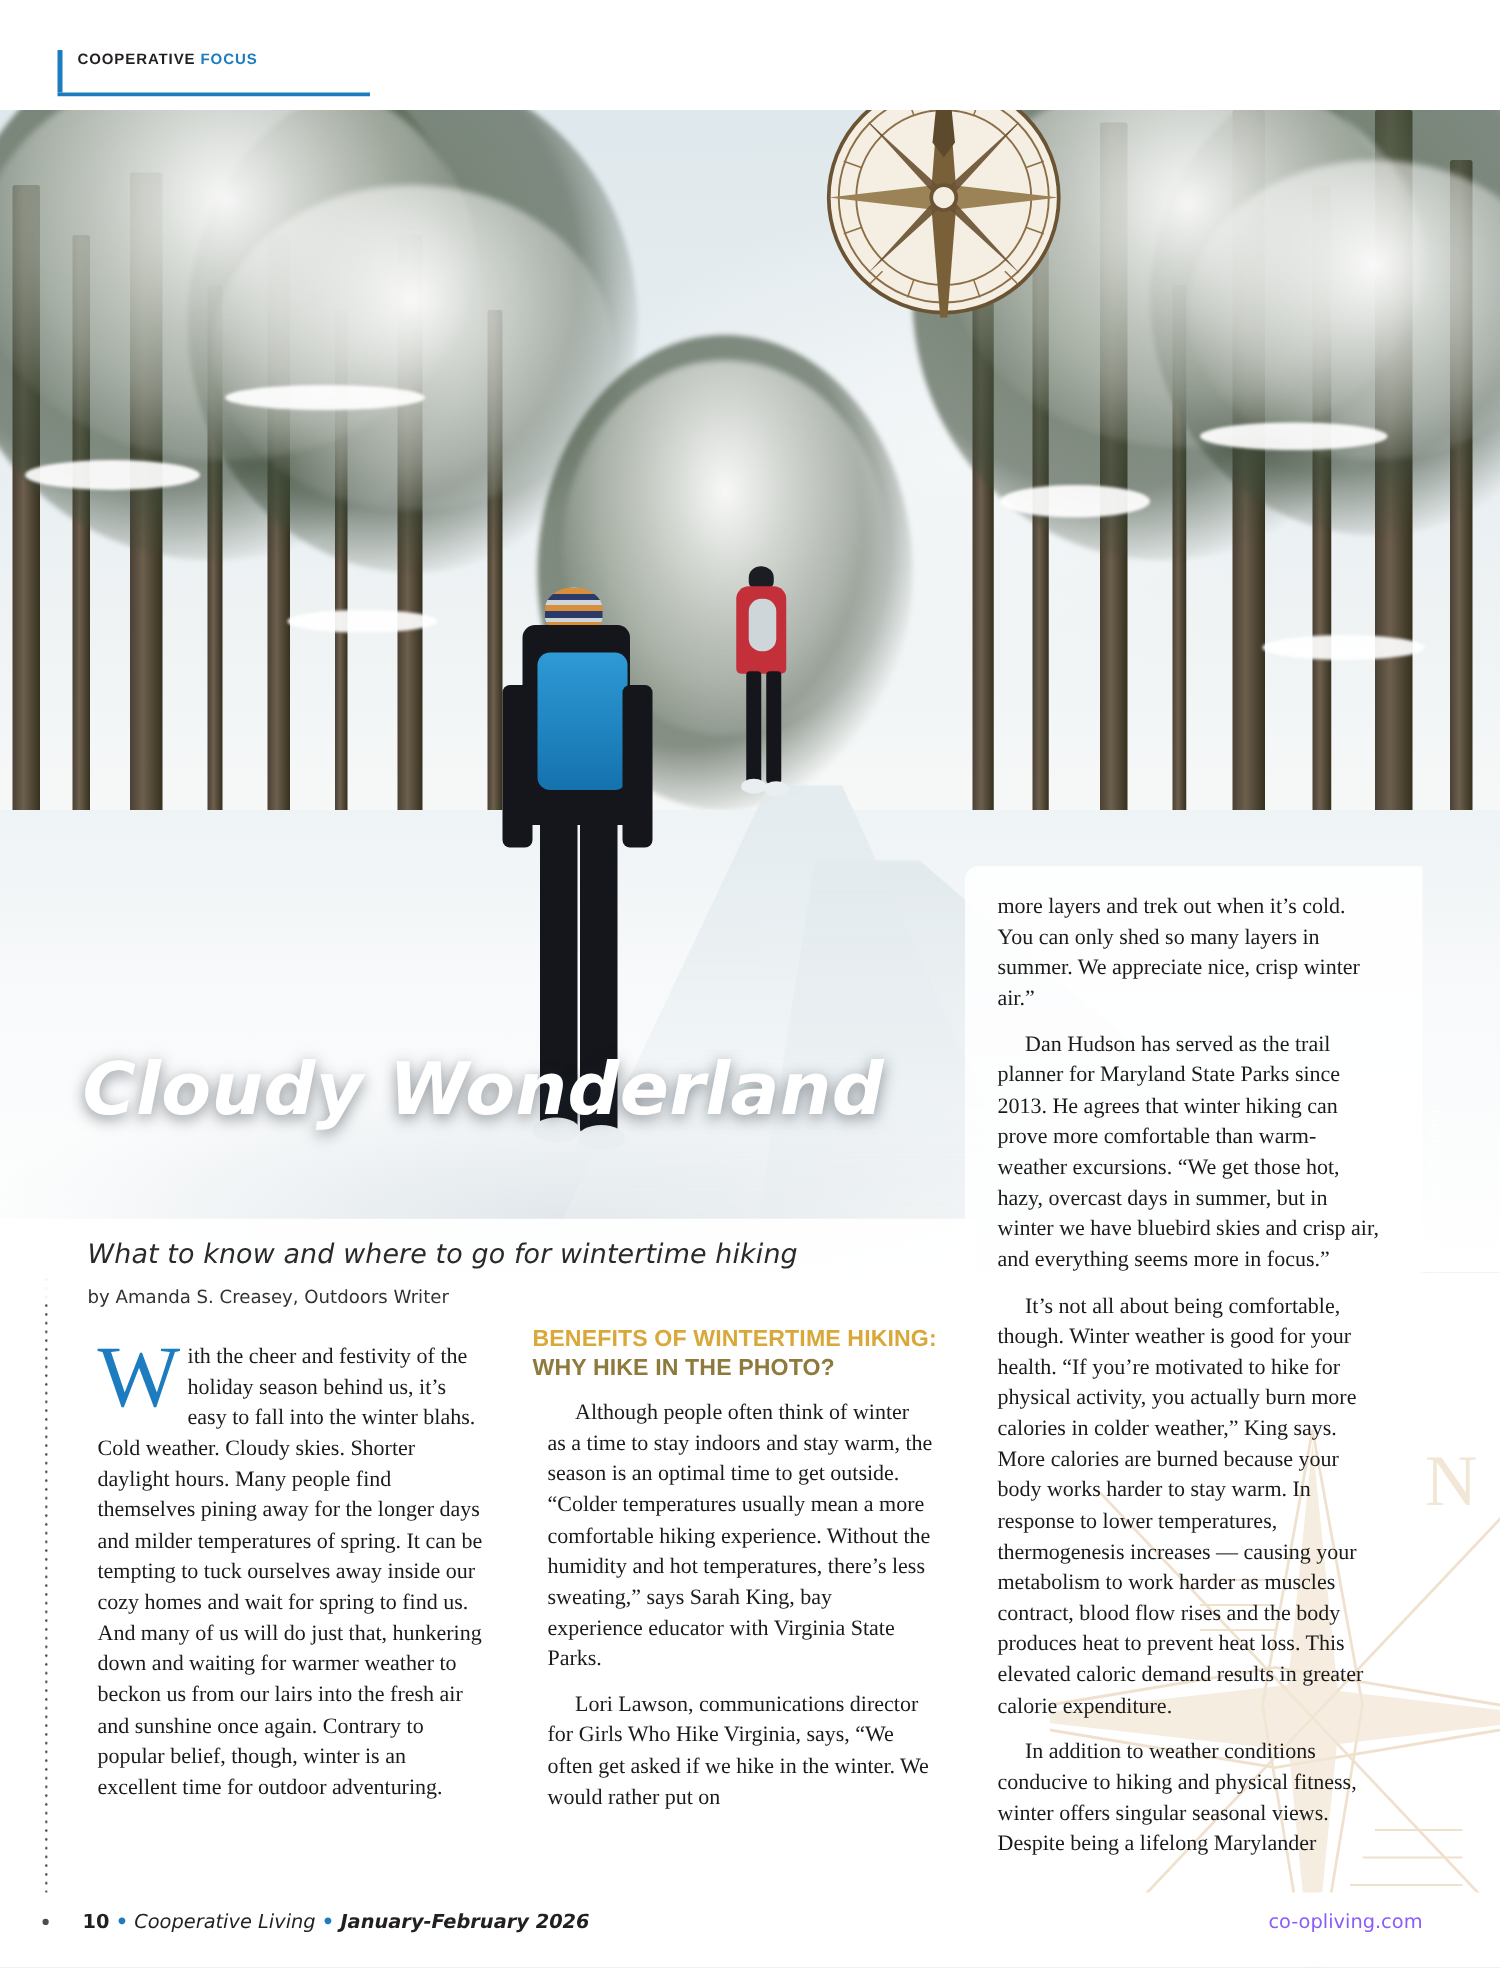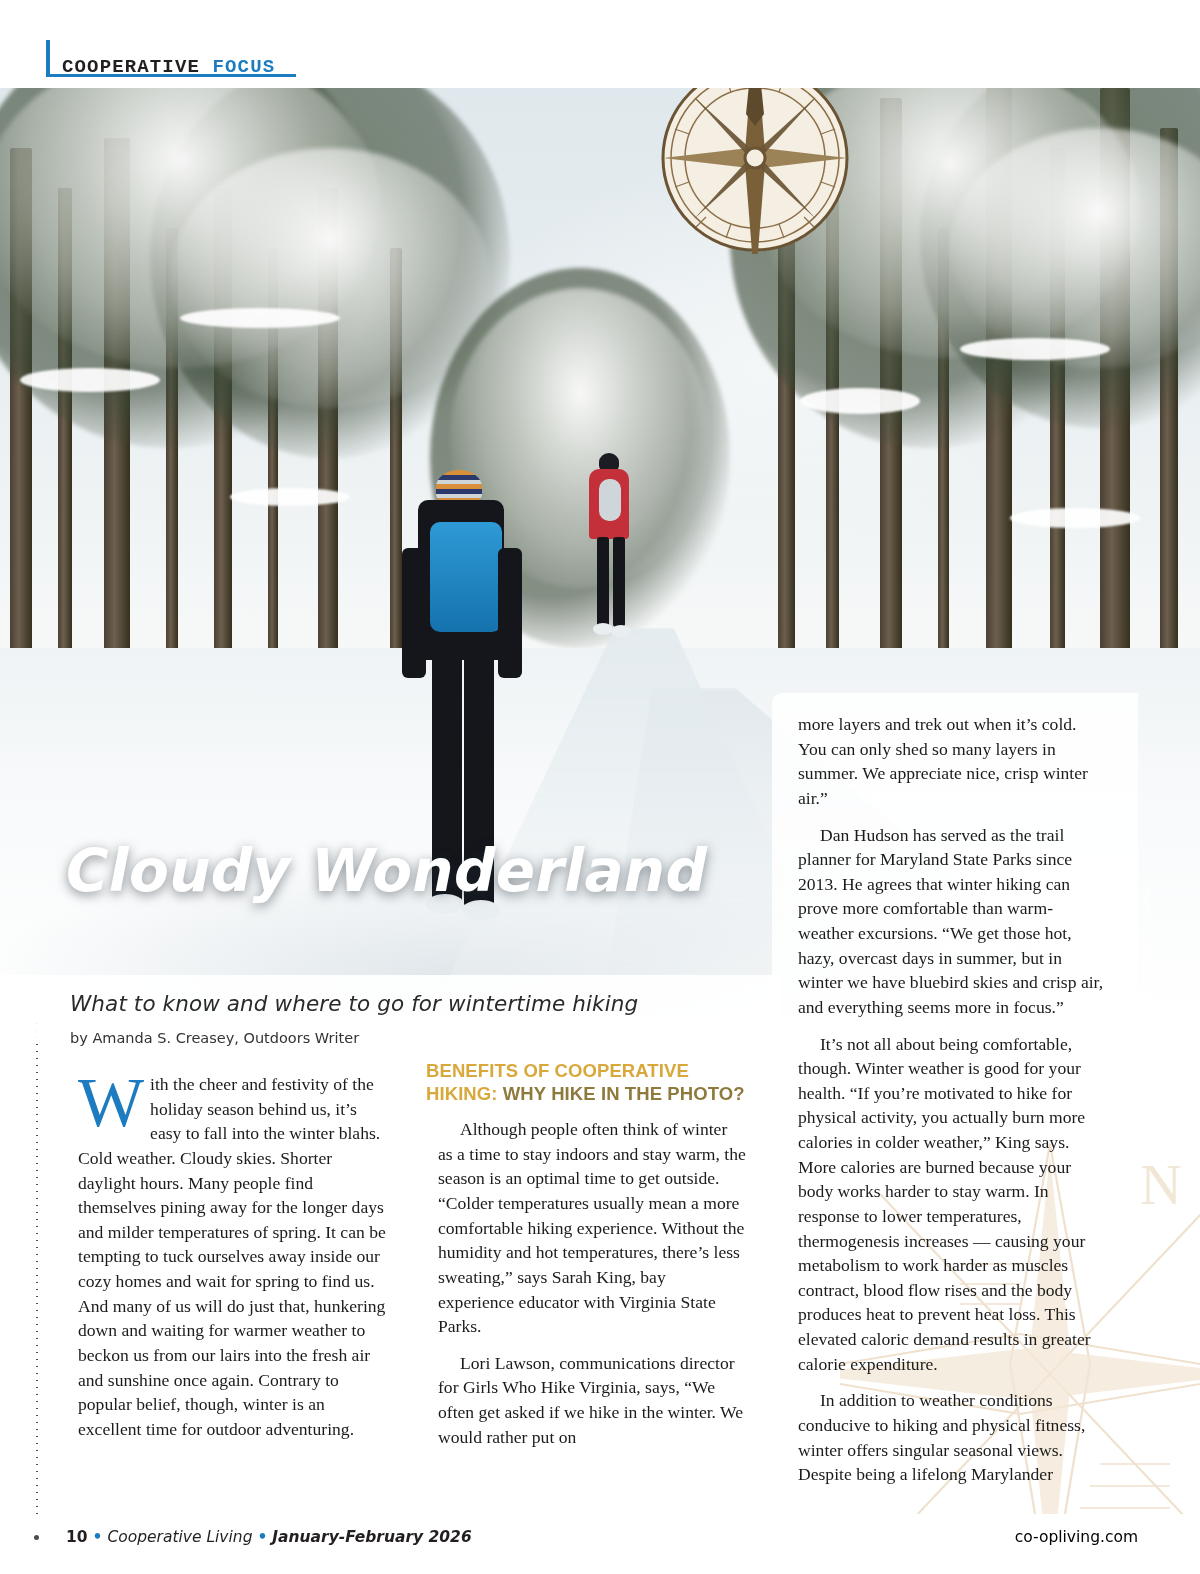--- a/index.html
+++ b/index.html
@@ -21,24 +21,24 @@
     background: #ffffff;
   }
   .header-rule {
     position: absolute;
     left: 46px; top: 40px;
     width: 4px; height: 34px;
     background: #1c7cbf;
   }
   .header-kicker {
     position: absolute;
-    left: 62px; top: 56px;
-    font-family: Liberation Mono, monospace;
+    left: 62px; top: 40px;
+    font-family: Liberation Sans, sans-serif;
     font-weight: bold;
-    font-size: 19px;
+    font-size: 12px;
     letter-spacing: 0.06em;
     color: #231f20;
   }
   .header-kicker .focus { color: #1c7cbf; }
   .header-underline {
     position: absolute;
     left: 46px; top: 74px;
     width: 250px; height: 3px;
     background: #1c7cbf;
   }
@@ -271,21 +271,21 @@
   }
   .folio .pg { font-weight: bold; }
   .folio .mag { font-style: italic; }
   .folio .dot { color: #1c7cbf; font-weight: bold; }
   .folio .issue { font-weight: bold; font-style: italic; }
   .site {
     position: absolute;
     right: 62px; bottom: 28px;
     font-family: "DejaVu Sans", sans-serif;
     font-size: 15.5px;
-    color: #000000;
+    color: #8b5cf6;
   }
   .bullet-left {
     position: absolute;
     left: 34px; bottom: 34px;
     width: 5px; height: 5px;
     border-radius: 50%;
     background: #4d4d4d;
   }
 </style>
 </head>
@@ -444,21 +444,21 @@
 <div class="byline">by Amanda S. Creasey, Outdoors Writer</div>
 
 <div class="col col-1">
   <p class="noindent dropcap-para">
     <span class="dropcap">W</span><span>ith the cheer and festivity of the holiday season behind us, it’s easy to fall into the winter blahs. Cold weather. Cloudy skies. Shorter daylight hours. Many people find themselves pining away for the longer days and milder temperatures of spring. It can be tempting to tuck ourselves away inside our cozy homes and wait for spring to find us. And many of us will do just that, hunkering down and waiting for warmer weather to beckon us from our lairs into the fresh air and sunshine once again. Contrary to popular belief, though, winter is an excellent time for outdoor adventuring.</span>
   </p>
 </div>
 
 <div class="col col-2">
   <div class="subhead">
-    <span>BENEFITS OF COOPERATIVE HIKING:</span><span class="part2"> WHY HIKE IN THE PHOTO?</span>
+    <span>BENEFITS OF WINTERTIME HIKING:</span><span class="part2"> WHY HIKE IN THE PHOTO?</span>
   </div>
   <p>Although people often think of winter as a time to stay indoors and stay warm, the season is an optimal time to get outside. “Colder temperatures usually mean a more comfortable hiking experience. Without the humidity and hot temperatures, there’s less sweating,” says Sarah King, bay experience educator with Virginia State Parks.</p>
   <p>Lori Lawson, communications director for Girls Who Hike Virginia, says, “We often get asked if we hike in the winter. We would rather put on</p>
 </div>
 
 <div class="col3-scrim"></div>
 <div class="col col-3">
   <p class="noindent">more layers and trek out when it’s cold. You can only shed so many layers in summer. We appreciate nice, crisp winter air.”</p>
   <p>Dan Hudson has served as the trail planner for Maryland State Parks since 2013. He agrees that winter hiking can prove more comfortable than warm-weather excursions. “We get those hot, hazy, overcast days in summer, but in winter we have bluebird skies and crisp air, and everything seems more in focus.”</p>
   <p>It’s not all about being comfortable, though. Winter weather is good for your health. “If you’re motivated to hike for physical activity, you actually burn more calories in colder weather,” King says. More calories are burned because your body works harder to stay warm. In response to lower temperatures, thermogenesis increases — causing your metabolism to work harder as muscles contract, blood flow rises and the body produces heat to prevent heat loss. This elevated caloric demand results in greater calorie expenditure.</p>

